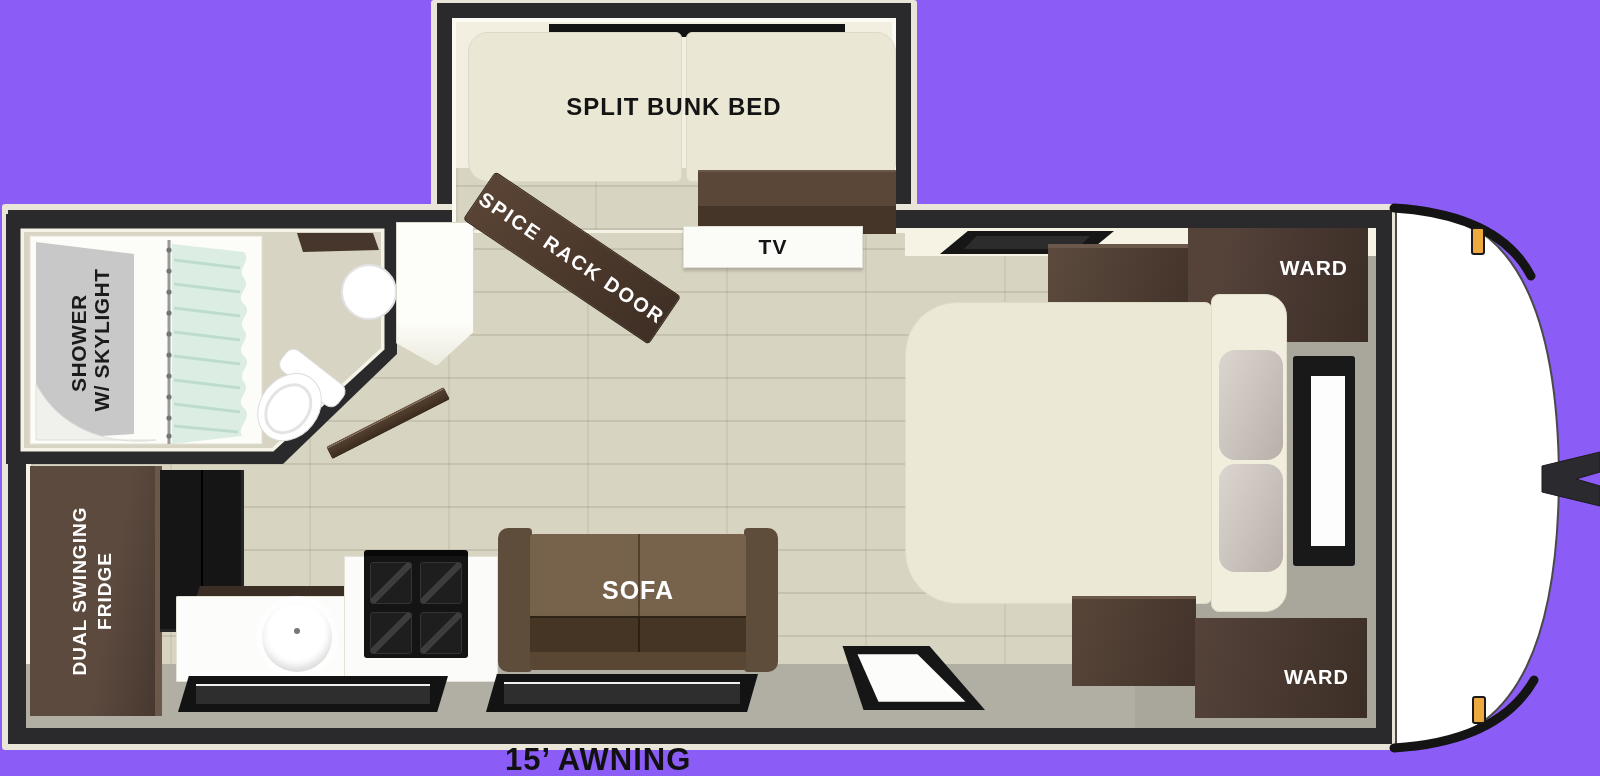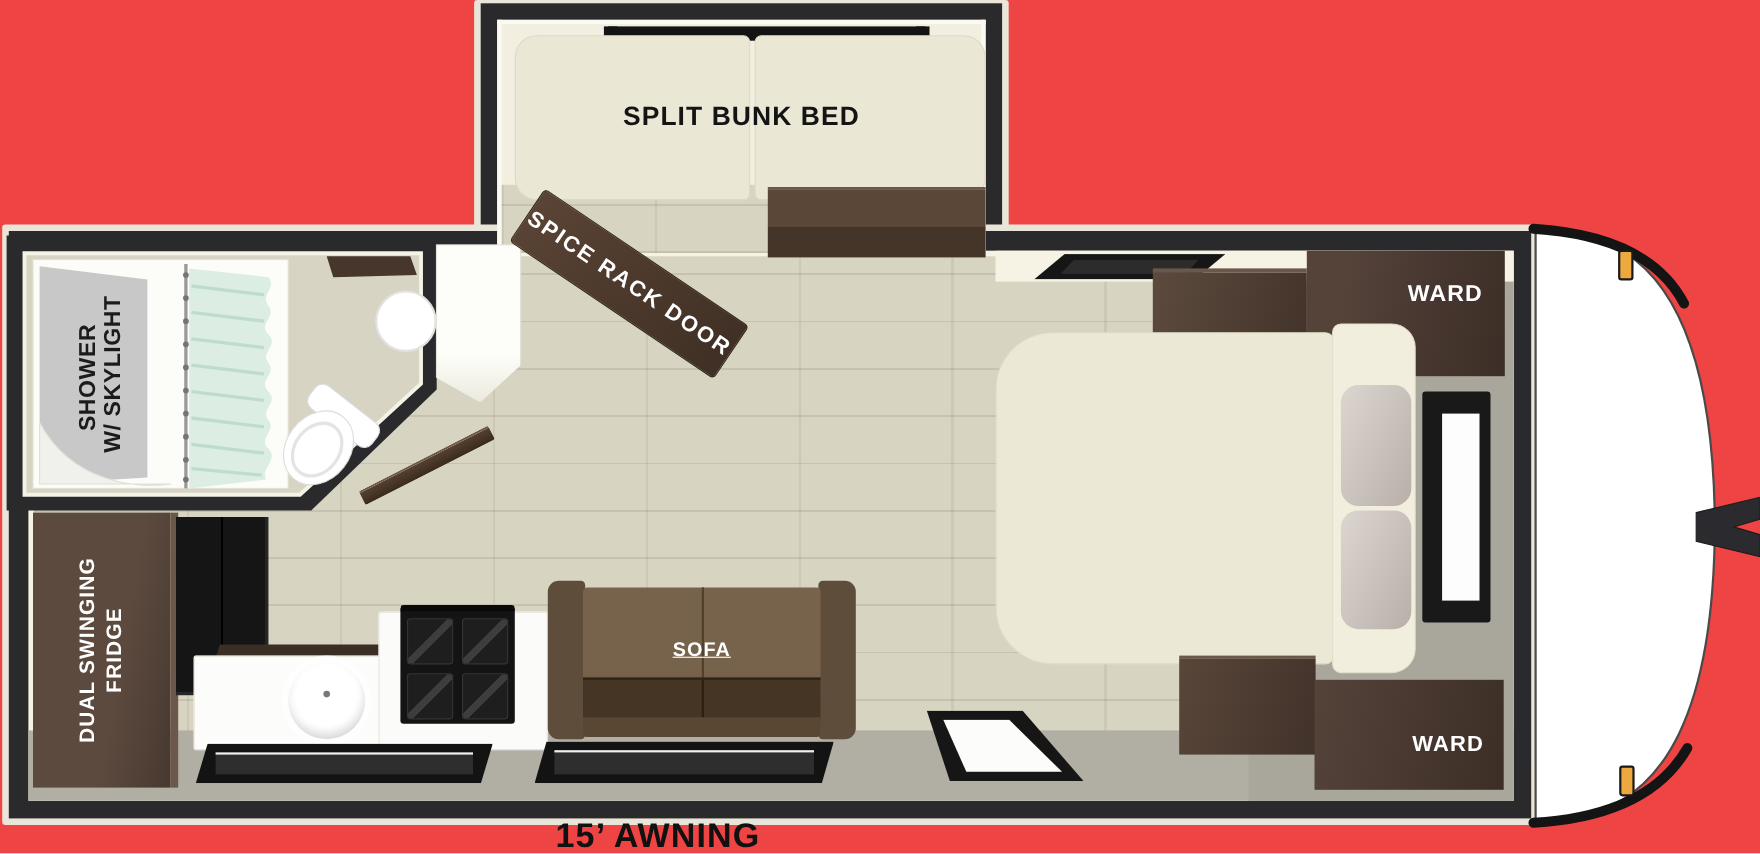--- a/index.html
+++ b/index.html
@@ -1,16 +1,16 @@
 <!DOCTYPE html>
 <html><head>
 <meta charset="utf-8">
 <style>
   html,body{margin:0;padding:0;background:#fff;}
-  #canvas{position:relative;width:1600px;height:776px;background:#ef4444;
+  #canvas{position:relative;width:1600px;height:776px;background:#8b5cf6;
           font-family:"Liberation Sans",sans-serif;overflow:hidden;}
   .abs{position:absolute;box-sizing:border-box;}
   .lbl{font-weight:700;color:#141414;letter-spacing:1px;}
   .lbl-w{font-weight:700;color:#ffffff;letter-spacing:1px;}
   .ctr{display:flex;align-items:center;justify-content:center;text-align:center;}
 
   
   .slide-trim{left:431px;top:0;width:486px;height:221px;background:#e9e5d8;border-radius:3px;}
   .slide-wall{left:437px;top:3px;width:474px;height:215px;background:#2a2a2d;}
   .slide-int{left:452px;top:18px;width:444px;height:212px;background:#f2efe1;
@@ -82,21 +82,21 @@
 
   
   .sofa-arm-l{left:498px;top:528px;width:34px;height:144px;background:#5f4d3b;border-radius:10px 4px 4px 10px;}
   .sofa-arm-r{left:744px;top:528px;width:34px;height:144px;background:#5f4d3b;border-radius:4px 10px 10px 4px;}
   .sofa-body{left:530px;top:534px;width:216px;height:136px;border-radius:4px;
              background:linear-gradient(#77624b 0 55%,#63503c);}
   .sofa-body::before{content:"";position:absolute;left:50%;top:0;width:2px;height:100%;background:#52412f;}
   .sofa-seats{left:530px;top:616px;width:216px;height:40px;background:#443525;border-top:2px solid #2f2316;}
   .sofa-seats::before{content:"";position:absolute;left:50%;top:0;width:2px;height:100%;background:#2c2013;}
   .sofa-base{left:530px;top:652px;width:216px;height:18px;background:#5a4733;border-radius:0 0 4px 4px;}
-  .sofa-label{left:560px;top:576px;width:156px;height:28px;font-size:18px;text-decoration:underline;}
+  .sofa-label{left:560px;top:576px;width:156px;height:28px;font-size:25px;}
 
   
   .pantry{left:160px;top:470px;width:84px;height:162px;background:#151515;
           background-image:linear-gradient(90deg,transparent 0 49%,#000 49% 51%,transparent 51%);
           box-shadow:inset -3px -3px 0 #262626;}
   .counter-edge{left:198px;top:586px;width:148px;height:12px;background:#3b2e25;transform:skewX(-18deg);}
   .counter{left:176px;top:596px;width:170px;height:86px;background:#fcfcfa;border-radius:2px;
            box-shadow:inset 0 0 0 1px #e4e1d6;}
   .sink{left:262px;top:602px;width:70px;height:70px;border-radius:50%;
         background:radial-gradient(circle at 45% 38%,#ffffff 0 55%,#e3e3e1);
@@ -212,20 +212,23 @@
     </text>
   </svg>
 
   <div class="abs corner-cab"></div>
 
   <div class="abs ctr lbl-w spice-plank">
     <span>SPICE RACK DOOR</span>
   </div>
   <div class="abs bath-plank"></div>
 
+  <div class="abs ctr lbl tv-panel">
+    <span class="tv-label">TV</span>
+  </div>
 
   <div class="abs skylight">
     <div class="abs skylight-in"></div>
   </div>
 
   <div class="abs ward-top-left"></div>
   <div class="abs ward-top">
     <span class="lbl-w ward-top-label">WARD</span>
   </div>
   <div class="abs bed-matt"></div>

